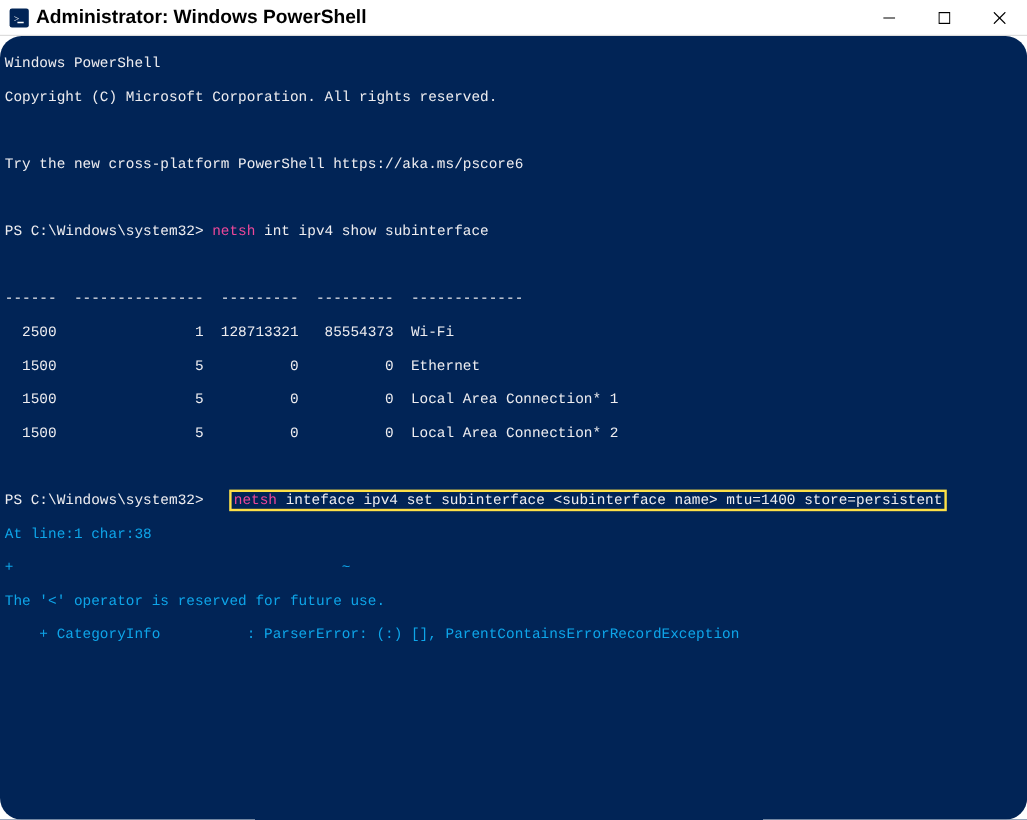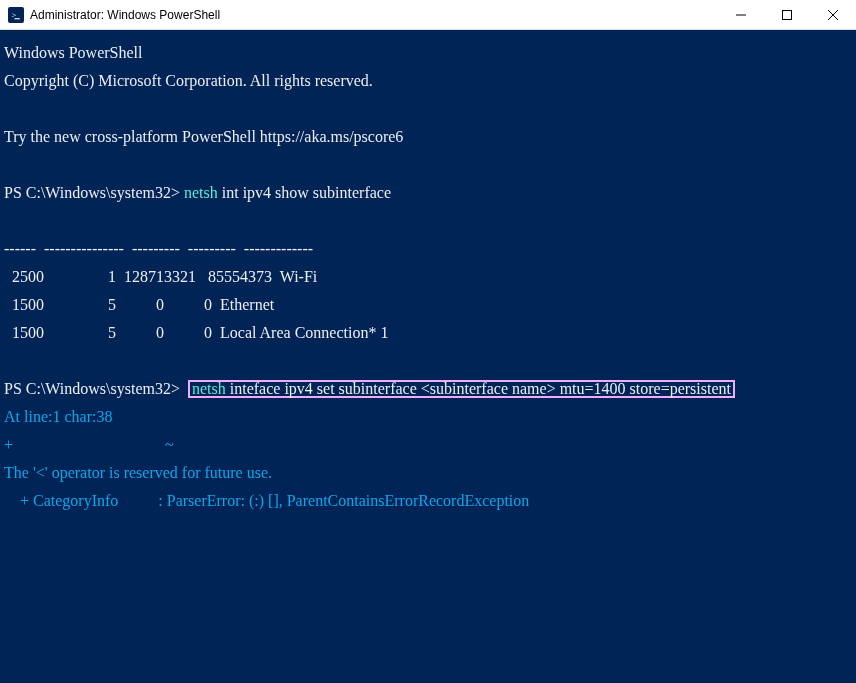--- a/index.html
+++ b/index.html
@@ -32,23 +32,24 @@
       margin-right: 6px;
       background: #012456;
       border-radius: 2px;
     }
     .title-icon svg {
       width: 12px;
       height: 12px;
     }
     .title-text {
       font-family: 'Segoe UI', Tahoma, sans-serif;
-      font-size: 12px;
+      font-size: 16px;
       color: #000;
       flex: 1;
+      font-weight: bold;
     }
     .window-controls {
       display: flex;
       height: 100%;
     }
     .win-btn {
       width: 46px;
       height: 100%;
       display: flex;
       align-items: center;
@@ -58,31 +59,32 @@
     }
     .terminal {
       width: 100%;
       height: calc(100% - 30px);
       background: #012456;
       color: #eeedf0;
       padding: 2px 4px;
       overflow: hidden;
       line-height: 14px;
       white-space: pre;
-      font-family: Liberation Serif, serif;
-      font-size: 16px;
+      font-family: Liberation Mono, monospace;
+      font-size: 12px;
+      border-radius: 18px;
     }
     .prompt-white { color: #eeedf0; }
-    .cmd-yellow { color: #5eead4; }
+    .cmd-yellow { color: #ec4899; }
     .err-red { color: #0ea5e9; }
     .highlight-box {
-      border: 2px solid #f0abfc;
+      border: 2px solid #fde047;
       display: inline-block;
       padding: 0 2px;
-      margin: -2px 4px;
+      margin: -2px 14px;
     }
     .line {
       display: block;
       min-height: 14px;
     }
   </style>
 </head>
 <body>
 
 <div class="title-bar">
@@ -118,20 +120,21 @@
 <span class="line prompt-white">Copyright (C) Microsoft Corporation. All rights reserved.</span>
 <span class="line"> </span>
 <span class="line prompt-white">Try the new cross-platform PowerShell https://aka.ms/pscore6</span>
 <span class="line"> </span>
 <span class="line"><span class="prompt-white">PS C:\Windows\system32&gt; </span><span class="cmd-yellow">netsh</span><span class="prompt-white"> int ipv4 show subinterface</span></span>
 <span class="line"> </span>
 <span class="line prompt-white">------  ---------------  ---------  ---------  -------------</span>
 <span class="line prompt-white">  2500                1  128713321   85554373  Wi-Fi</span>
 <span class="line prompt-white">  1500                5          0          0  Ethernet</span>
 <span class="line prompt-white">  1500                5          0          0  Local Area Connection* 1</span>
+<span class="line prompt-white">  1500                5          0          0  Local Area Connection* 2</span>
 <span class="line"> </span>
 <span class="line"><span class="prompt-white">PS C:\Windows\system32&gt; </span><span class="highlight-box"><span class="cmd-yellow">netsh</span><span class="prompt-white"> inteface ipv4 set subinterface &lt;subinterface name&gt; mtu=1400 store=persistent</span></span></span>
 <span class="line err-red">At line:1 char:38</span>
 <span class="line err-red">+                                      ~</span>
 <span class="line err-red">The '&lt;' operator is reserved for future use.</span>
 <span class="line err-red">    + CategoryInfo          : ParserError: (:) [], ParentContainsErrorRecordException</span>
 <span class="line"> </span>
 
 </div>
 

